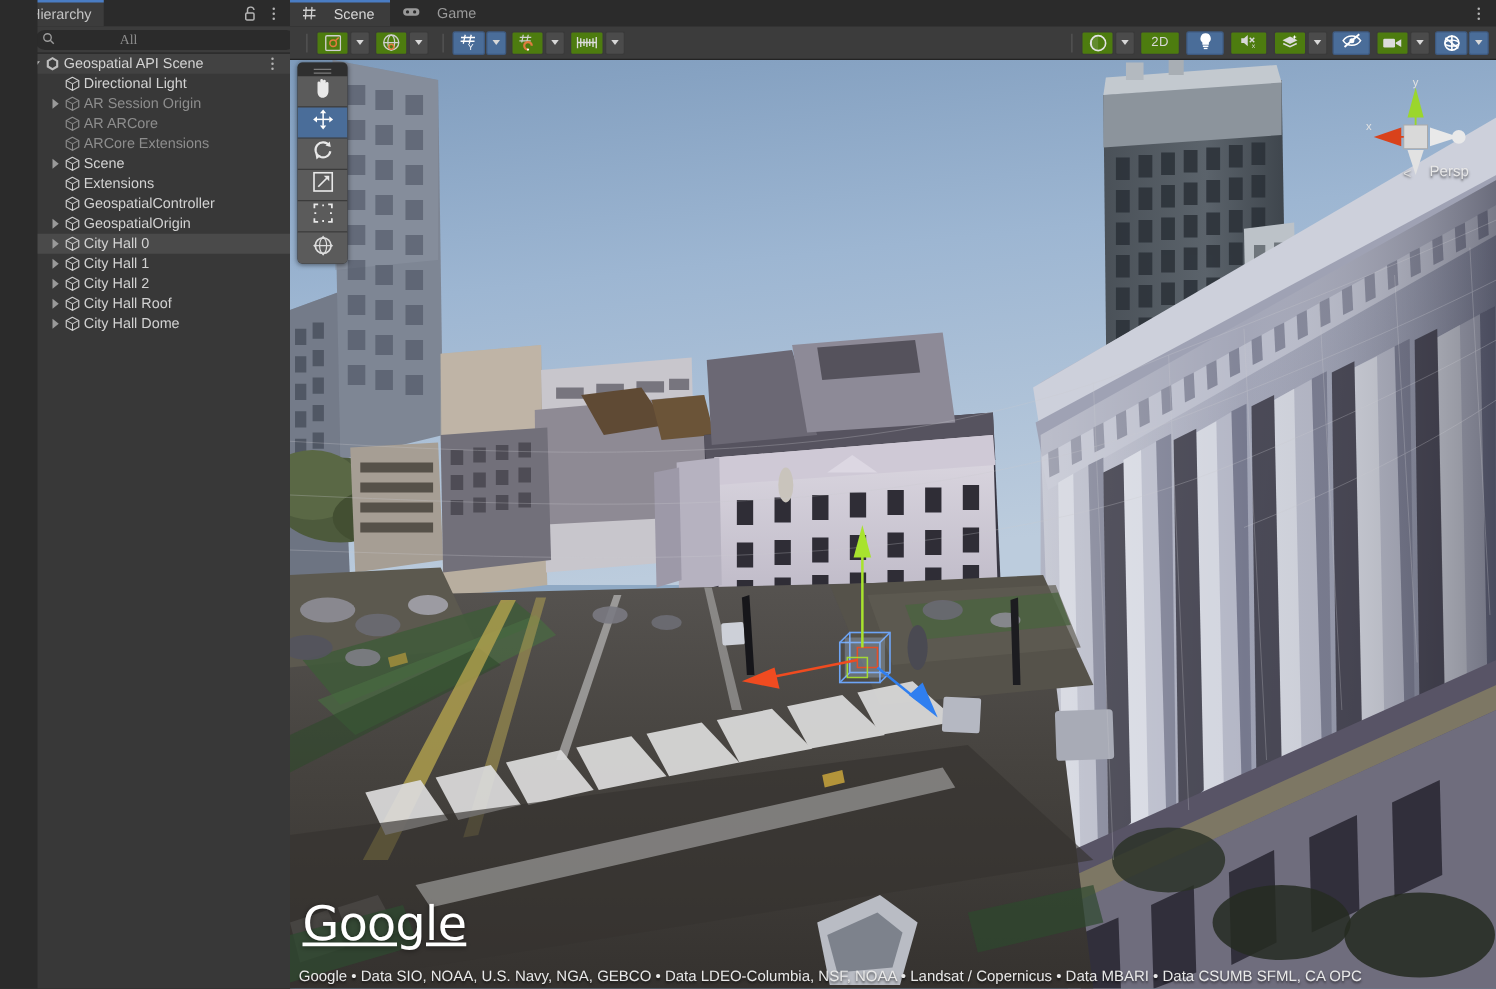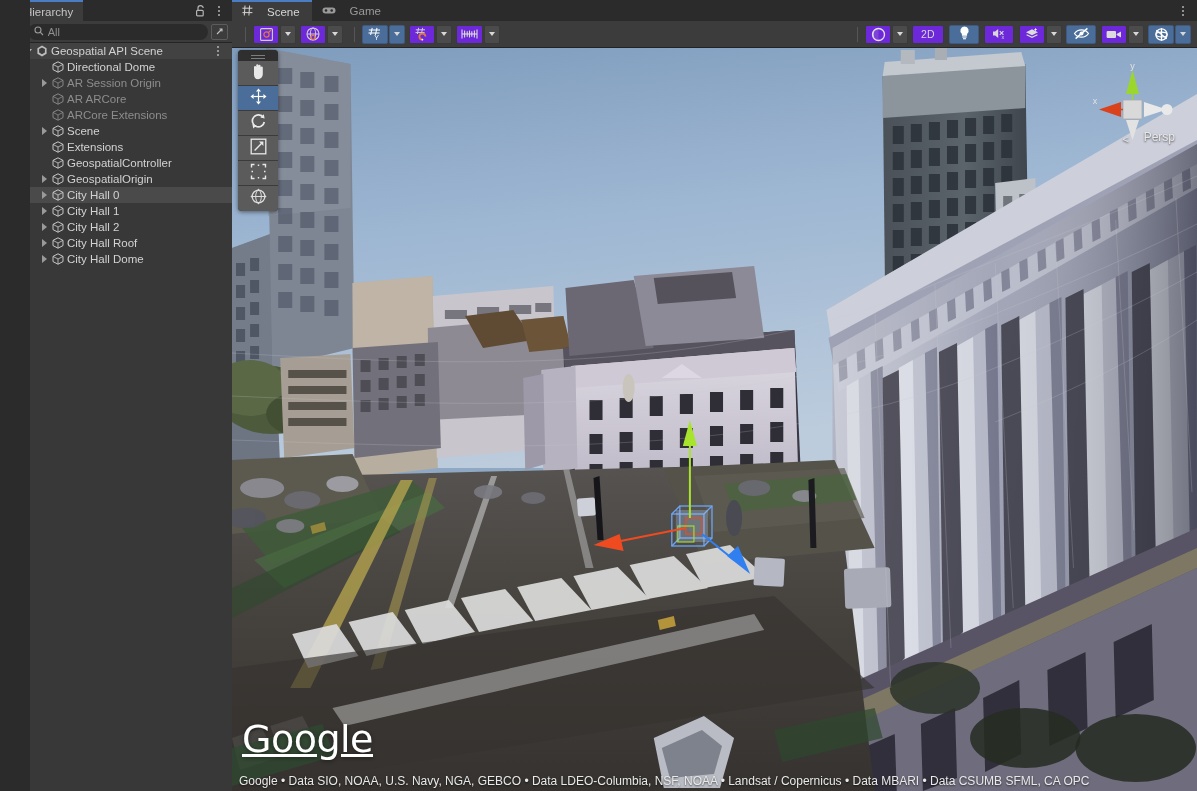--- a/index.html
+++ b/index.html
@@ -30,21 +30,21 @@
   .h-toolbar { height: 22px; background: #3c3c3c; display: flex; align-items: center; padding: 0 4px; gap: 3px;
                border-bottom: 1px solid #242424; }
   .plus-btn { display: flex; align-items: center; gap: 2px; color: #c9c9c9; padding: 0 2px; }
   .plus-btn .p { font-size: 15px; line-height: 12px; font-weight: 300; }
   .caret { width: 0; height: 0; border-left: 3.5px solid transparent; border-right: 3.5px solid transparent;
            border-top: 4px solid #c0c0c0; }
   .search-wrap { flex: 1; height: 16px; background: #2b2b2b; border-radius: 8px; display: flex; align-items: center;
                  padding: 0 6px; gap: 4px; }
   .search-wrap .mag { color: #8a8a8a; font-size: 9px; }
   .search-wrap input { flex:1; background: transparent; border: 0; outline: 0; color: #9a9a9a;
-                       font-size: 11px; font-family: Liberation Sans, sans-serif; }
+                       font-size: 11px; font-family: Liberation Serif, serif; margin-left: 48px; }
   .search-wrap input::placeholder { color: #8e8e8e; }
   .h-expand { width: 17px; height: 16px; border: 1px solid #5c5c5c; border-radius: 2px;
               display:flex; align-items:center; justify-content:center; color: #bfbfbf; font-size:9px; }
 
   .h-tree { flex: 1; background: #383838; position: relative; padding-top: 0; overflow: hidden; }
   .row { height: 16px; display: flex; align-items: center; position: relative; font-size: 11.5px; color: #d2d2d2; }
   .row.root { background: #424242; }
   .row.selected { background: #4a4a4a; }
   .row .arrow { width: 12px; display: flex; align-items: center; justify-content: center; flex: 0 0 12px; }
   .row .arrow.has::after {
@@ -65,21 +65,21 @@
   .scenepanel { position: relative; flex: 1; display: flex; flex-direction: column; background: #2b2b2b; }
   .s-tabbar { height: 21px; background: #2b2b2b; display: flex; align-items: stretch; position: relative; }
   .s-tab { display: flex; align-items: center; gap: 14px; padding: 0 12px 0 10px; height: 21px;
            color: #9a9a9a; font-size: 11.5px; }
   .s-tab.active { background: #3c3c3c; color: #d6d6d6; border-top: 2px solid #4a7dc4; }
   .s-tabbar-right { margin-left:auto; display:flex; align-items:center; padding-right:6px; }
 
   .s-toolbar { height: 27px; background: #3c3c3c; display: flex; align-items: center;
                padding: 0 6px; gap: 0px; border-bottom: 1px solid #232323; }
   .sep { width: 1px; height: 15px; background: #565656; margin: 0 7px; }
-  .tbtn { height: 19px; min-width: 26px; background: #6d28d9; border: 1px solid #3a3a3a; border-radius: 2px;
+  .tbtn { height: 19px; min-width: 26px; background: #4d7c0f; border: 1px solid #3a3a3a; border-radius: 2px;
           display: flex; align-items: center; justify-content: center; color: #d0d0d0; font-size: 10px; padding: 0 4px; }
   .tbtn.on { background: #4a6d99; border-color: #3e5a80; }
   .tgroup { display: flex; align-items: center; gap: 1px; margin-right: 4px; }
   .tdrop { height: 19px; width: 16px; background: #4b4b4b; border: 1px solid #3a3a3a; border-radius: 2px;
            display: flex; align-items: center; justify-content: center; }
   .tdrop.on { background: #4a6d99; border-color: #3e5a80; }
   .tdrop .caret { border-top-color: #d8d8d8; }
   .lbl2d { font-size: 10.5px; color: #d8d8d8; letter-spacing: .3px; }
 
   
@@ -194,21 +194,21 @@
         </div>
         <div class="row">
           <span style="flex: 0 0 38px;"></span>
           <span class="arrow"></span>
           <span class="ico">
             <svg width="12" height="12" viewBox="0 0 12 12">
               <path d="M6 0.8 11 3.4v5.2L6 11.2 1 8.6V3.4z" fill="none" stroke="#cfcfcf" stroke-width="0.95"></path>
               <path d="M1 3.4 6 6 11 3.4M6 6v5.2" fill="none" stroke="#cfcfcf" stroke-width="0.8"></path>
             </svg>
           </span>
-          <span class="lbl">Directional Dome</span>
+          <span class="lbl">Directional Light</span>
         </div>
         <div class="row dim">
           <span style="flex: 0 0 38px;"></span>
           <span class="arrow has"></span>
           <span class="ico">
             <svg width="12" height="12" viewBox="0 0 12 12">
               <path d="M6 0.8 11 3.4v5.2L6 11.2 1 8.6V3.4z" fill="none" stroke="#cfcfcf" stroke-width="0.95"></path>
               <path d="M1 3.4 6 6 11 3.4M6 6v5.2" fill="none" stroke="#cfcfcf" stroke-width="0.8"></path>
             </svg>
           </span>

